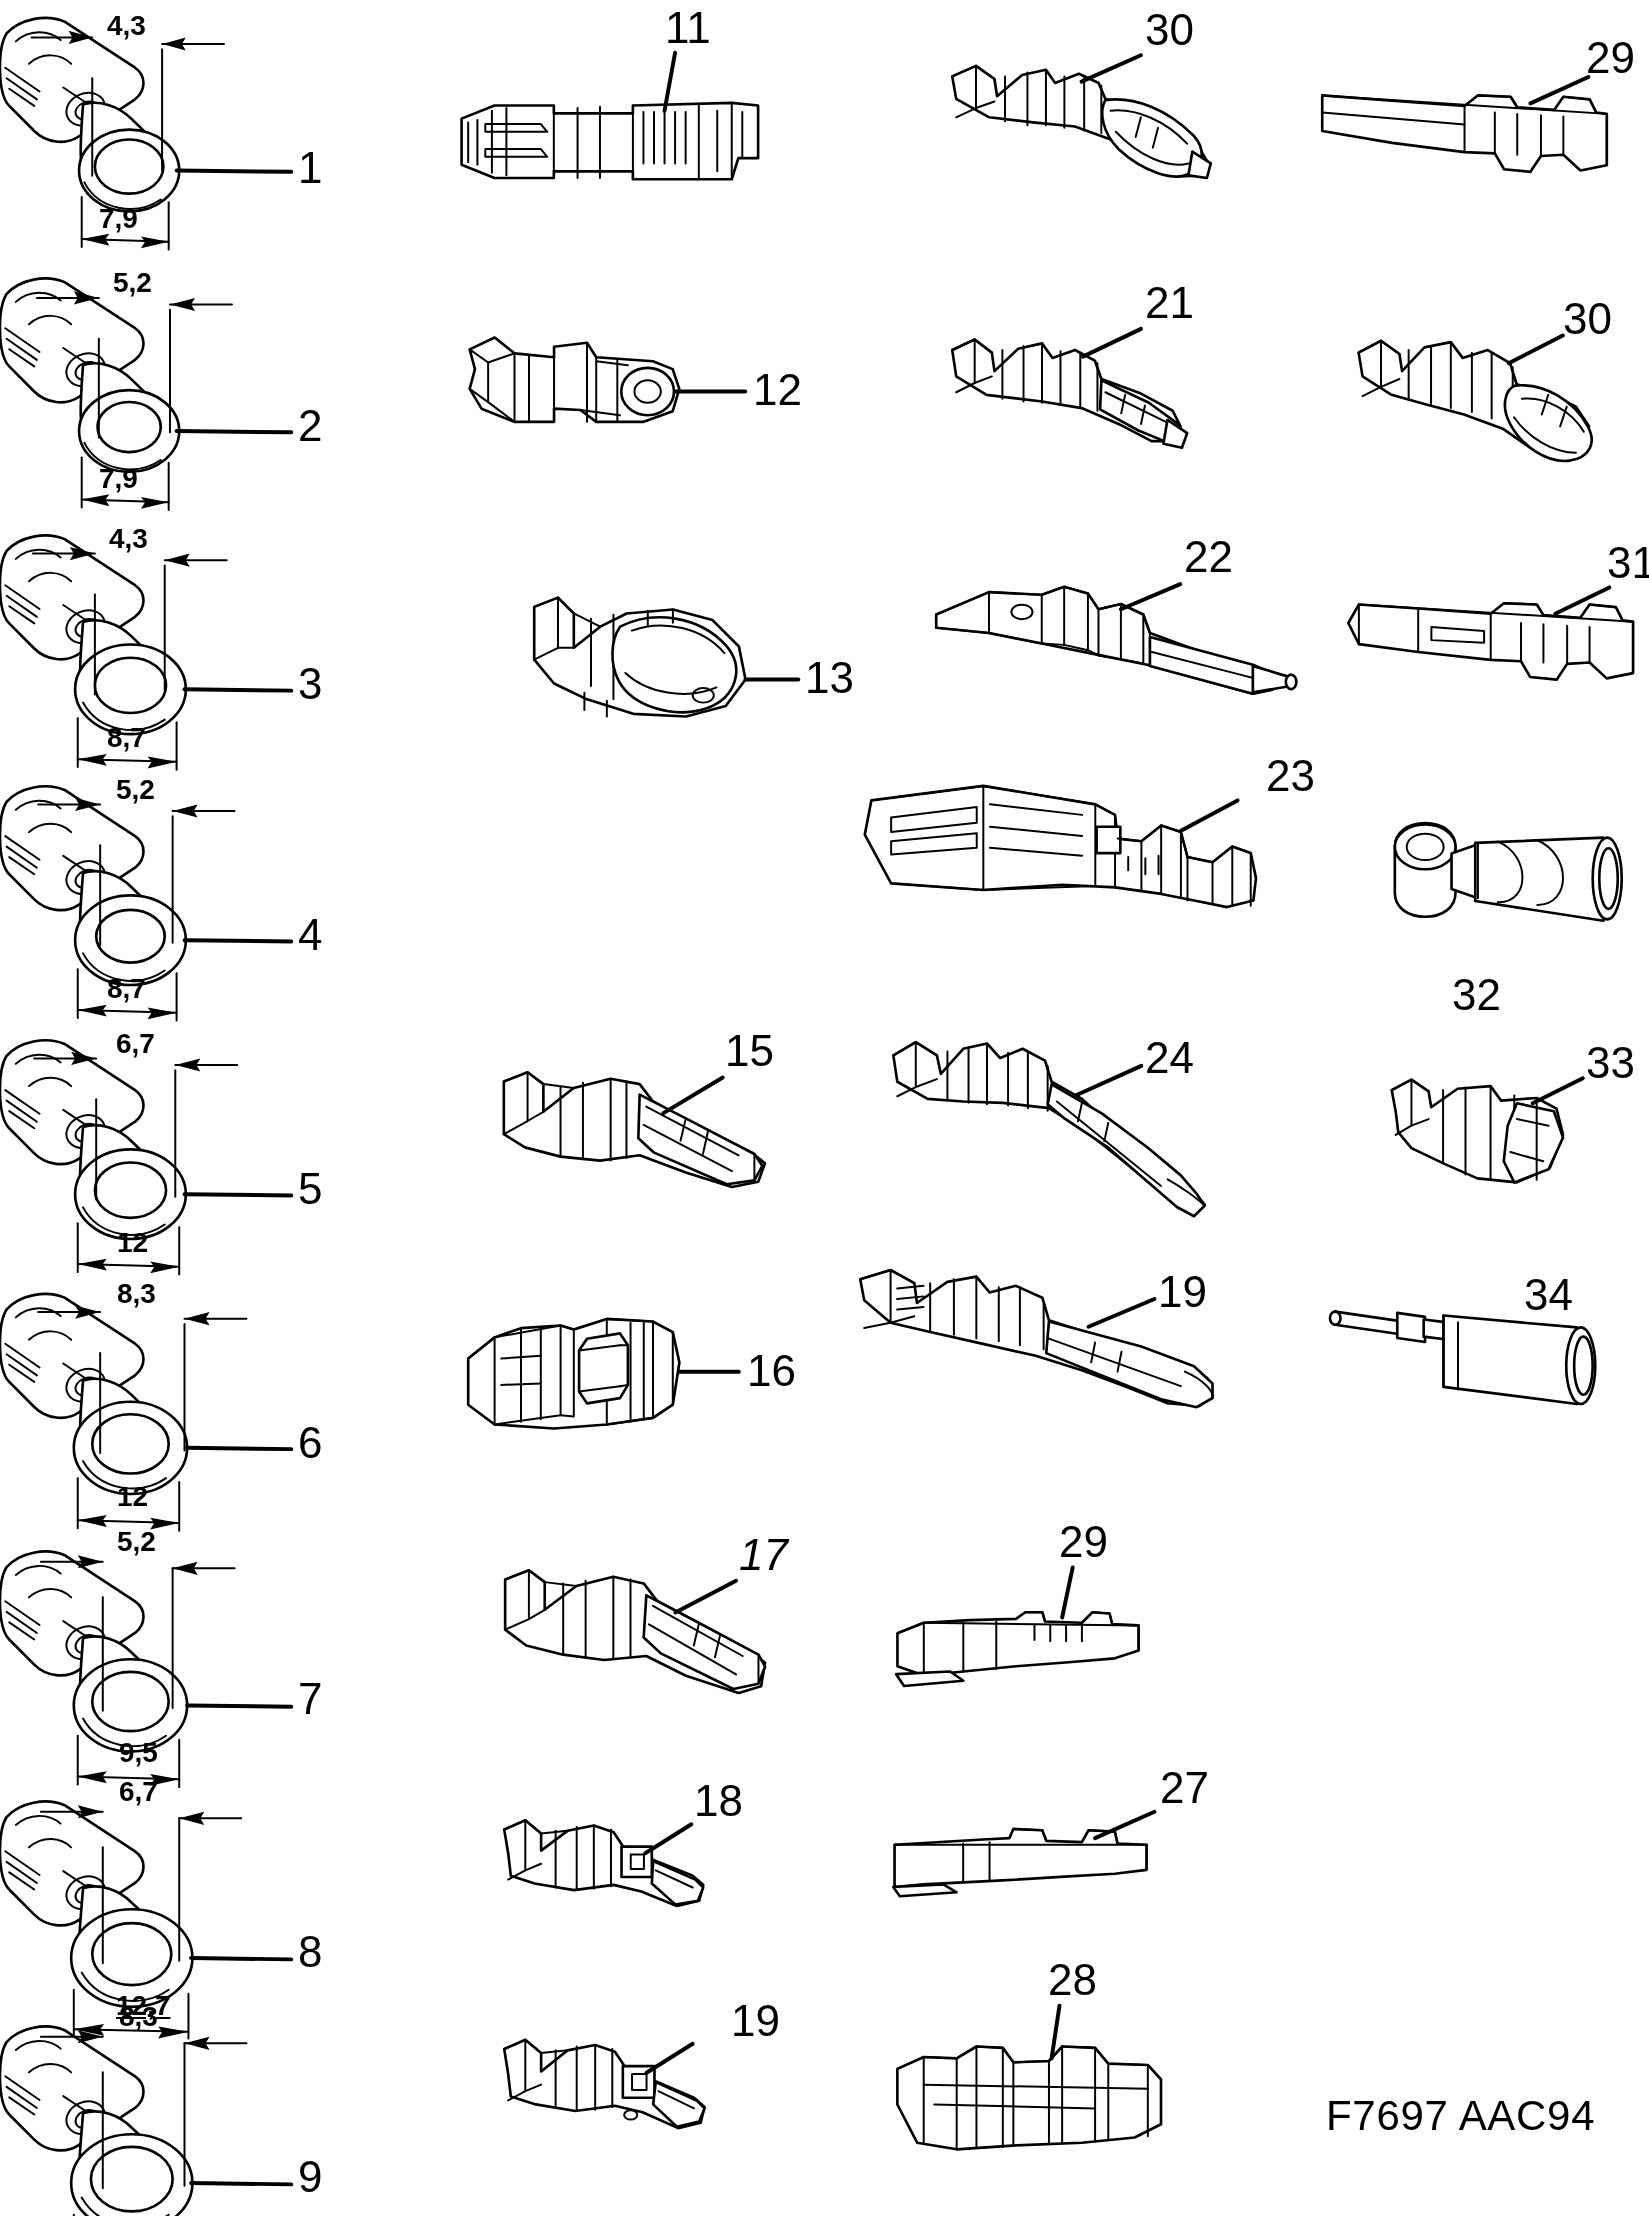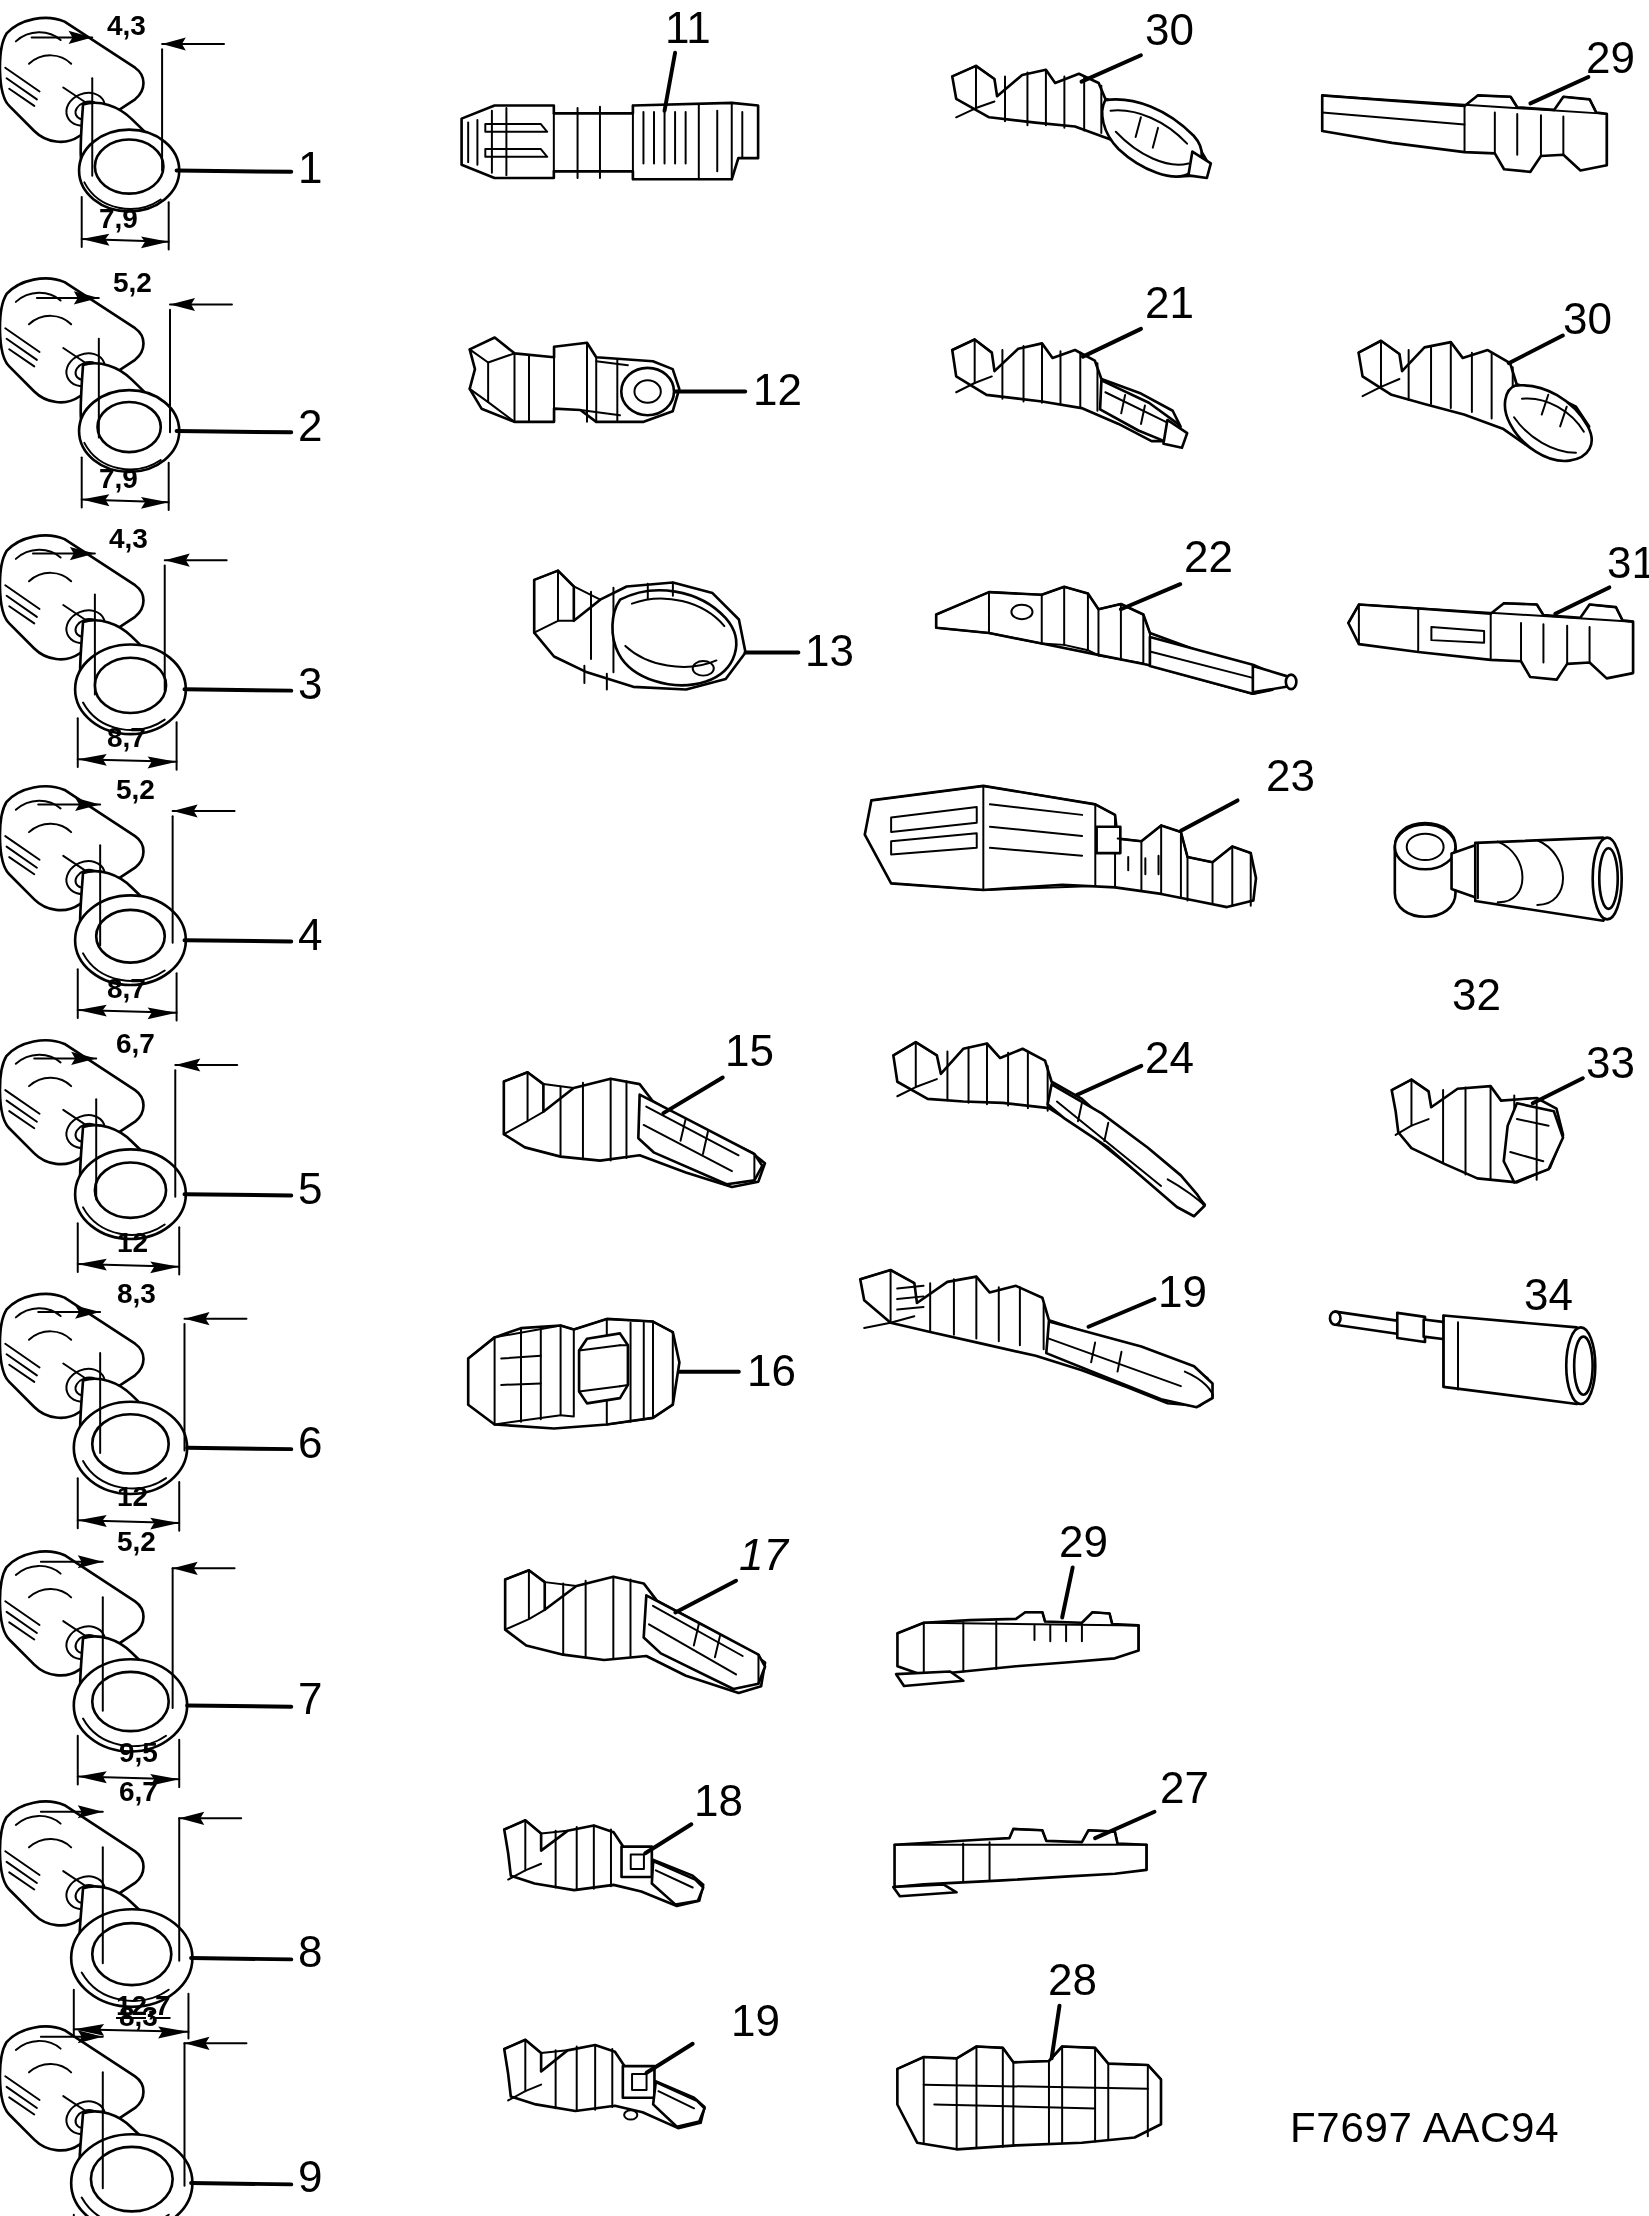--- a/index.html
+++ b/index.html
@@ -397,21 +397,21 @@
       <ellipse class="fillw" cx="292" cy="104" rx="40" ry="36"></ellipse>
       <ellipse cx="292" cy="104" rx="20" ry="17"></ellipse>
       <path d="M214 58 L 262 64"></path>
       <path d="M190 132 L 250 140"></path>
     </g>
     <line class="ln2" x1="334" y1="104" x2="440" y2="104"></line>
   </svg>
   <div class="lbl" style="left:298px;top:45px;">12</div>
 </div>
 
-<div class="cell" style="left:521px;top:560px;width:383px;height:152px;">
+<div class="cell" style="left:521px;top:587px;width:383px;height:152px;">
   <svg width="383" height="152" viewBox="0 0 580 230">
     <g class="lnT">
       <path class="fillw" d="M20 110 L 20 30 L 56 16 L 80 40 L 80 92 L 120 60 L 160 40 L 230 34 L 290 50 L 330 90 L 340 140 L 310 180 L 250 196 L 170 192 L 100 170 L 50 146 Z"></path>
       <path d="M20 30 L 56 16 L 56 92 L 20 110"></path>
       <path d="M56 92 L 80 92 M56 16 L 80 40"></path>
       <path d="M80 40 L 120 60"></path>
       <path d="M106 48 L 106 150"></path>
       <path d="M140 42 L 140 170"></path>
       <path class="fillw" d="M150 60 C 200 34 270 44 310 88 C 340 122 326 168 280 184 C 230 200 168 180 148 142 C 134 116 136 80 150 60 Z"></path>
       <path d="M168 66 C 216 48 276 62 308 100"></path>
@@ -811,16 +811,16 @@
       <path class="fillw" d="M178 34 L 380 52 L 392 70 L 392 150 L 380 168 L 178 142 Z"></path>
       <ellipse class="fillw" cx="386" cy="110" rx="22" ry="58"></ellipse>
       <ellipse class="fillw" cx="390" cy="110" rx="14" ry="44"></ellipse>
       <path d="M178 34 L 178 142"></path>
       <path d="M200 44 L 200 146"></path>
     </g>
   </svg>
   <div class="lbl" style="left:198px;top:-20px;">34</div>
 </div>
 
-<div class="code" style="left:1290px;top:2092px;margin-top:12px;">F7697 AAC94</div>
+<div class="code" style="left:1326px;top:2092px;">F7697 AAC94</div>
 
 </div>
 
 
 </body></html>

